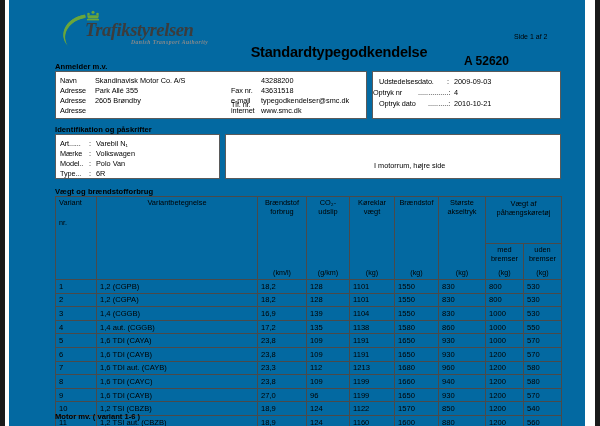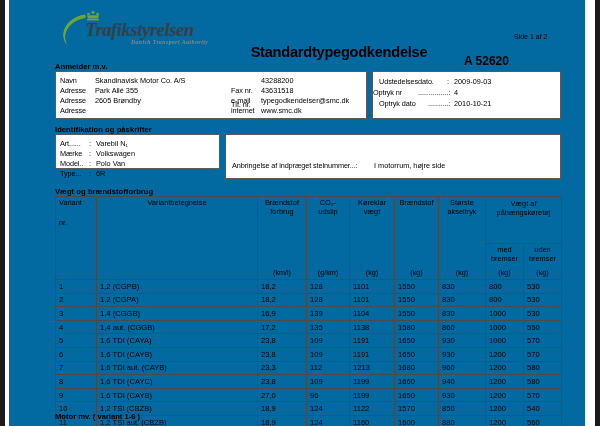--- a/index.html
+++ b/index.html
@@ -223,40 +223,39 @@
       <div class="fld" style="left:45px; top:16px;">...............:</div>
       <div class="fld" style="left:55px; top:27px;">..........:</div>
 
       <div class="fld" style="left:81px; top:5px;">2009-09-03</div>
       <div class="fld" style="left:81px; top:16px;">4</div>
       <div class="fld" style="left:81px; top:27px;">2010-10-21</div>
     </div>
 
     <div class="sec-title" style="left:46px; top:125px;">Identifikation og påskrifter</div>
 
-    <div class="box" style="left:46px; top:134px; width:165px; height:35px;">
+    <div class="box" style="left:46px; top:134px; width:165px; height:45px;">
       <div class="fld lbl" style="left:4px; top:4px;">Art......</div>
       <div class="fld lbl" style="left:4px; top:14px;">Mærke</div>
       <div class="fld lbl" style="left:4px; top:24px;">Model..</div>
       <div class="fld lbl" style="left:4px; top:34px;">Type...</div>
 
       <div class="fld" style="left:33px; top:4px;">:</div>
       <div class="fld" style="left:33px; top:14px;">:</div>
       <div class="fld" style="left:33px; top:24px;">:</div>
       <div class="fld" style="left:33px; top:34px;">:</div>
 
       <div class="fld" style="left:40px; top:4px;">Varebil N₁</div>
       <div class="fld" style="left:40px; top:14px;">Volkswagen</div>
       <div class="fld" style="left:40px; top:24px;">Polo Van</div>
       <div class="fld" style="left:40px; top:34px;">6R</div>
     </div>
 
     <div class="box" style="left:216px; top:134px; width:336px; height:45px;">
       <div class="fld" style="left:148px; top:6px;"></div>
-      <div class="fld lbl" style="left:6px; top:26px;">Anbringelse af indpræget stelnummer...:</div>
       <div class="fld" style="left:148px; top:26px;">I motorrum, højre side</div>
     </div>
 
     <div class="sec-title" style="left:46px; top:187px;">Vægt og brændstofforbrug</div>
 
     <table class="tbl">
       <colgroup>
         <col style="width:41px">
           <col style="width:161px">
           <col style="width:49px">

